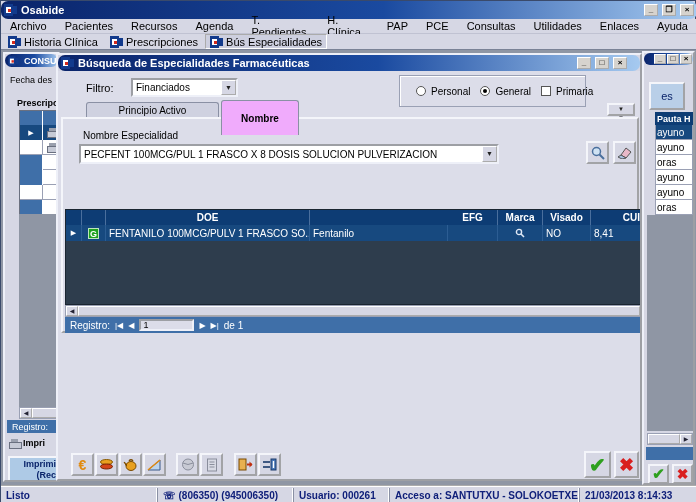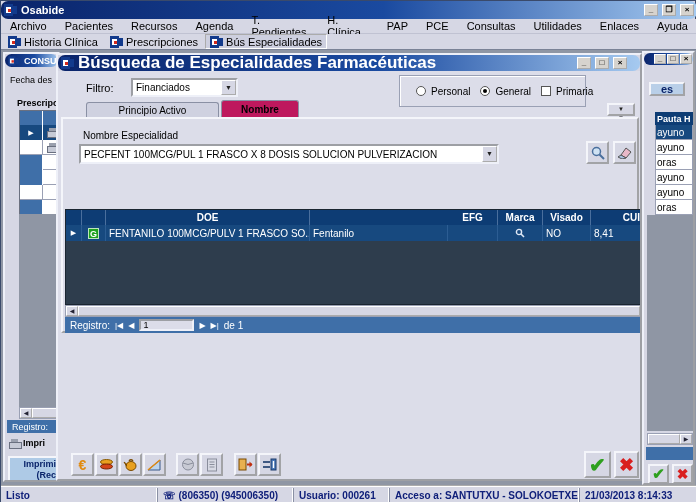--- a/index.html
+++ b/index.html
@@ -44,21 +44,21 @@
 
   
   .hscroll { background:#c9ccdb; border:1px solid #9aa0b4; display:flex; }
   .sb-btn { width:12px; height:100%; background:#d6d7e4; border:1px outset #fff; font-size:6px; color:#223; text-align:center; line-height:9px; flex:0 0 auto; }
   .sb-thumb { flex:1; background:#d6d7e4; border:1px outset #fff; }
 
   .pagerbar { background:#3f6fa8; color:#fff; font-size:10px; display:flex; align-items:center; gap:5px; padding:0 5px; }
   .pager-glyph { font-size:8px; color:#fff; }
 
   .tab { position:absolute; top:0; height:16px; background:#d6d7e4; border:1px solid #8a90a4; border-bottom:none; border-radius:3px 3px 0 0; display:flex; align-items:center; justify-content:center; font-size:10px; }
-  .tab.active { font-weight:bold; background:#be185d; height:17px; z-index:2; }
+  .tab.active { font-weight:bold; background:#f0abfc; height:35px; z-index:2; }
 
   .radio { width:10px; height:10px; border-radius:50%; background:#fff; border:1px solid #555; position:relative; flex:0 0 auto; }
   .radio.sel::after { content:""; position:absolute; left:2px; top:2px; width:4px; height:4px; border-radius:50%; background:#000; }
   .checkbox { width:10px; height:10px; background:#fff; border:1px solid #555; flex:0 0 auto; }
 
   .combo { display:flex; align-items:center; background:#fff; border:2px inset #eef0f8; font-size:10px; }
   .combo .val { flex:1; padding:0 3px; white-space:nowrap; overflow:hidden; }
   .combo .drop { width:15px; align-self:stretch; background:#d6d7e4; border:1px outset #fff; font-size:7px; text-align:center; line-height:14px; color:#222; flex:0 0 auto; }
 
   .checkmark { color:#2ea01e; font-size:20px; font-weight:bold; line-height:20px; }
@@ -204,21 +204,21 @@
         <span>(Rec</span>
       </div>
     </div>
 
     <div class="window" style="left:641px;top:1px;width:53px;height:434px;">
       <div class="titlebar" style="height:12px;padding:0 1px;justify-content:flex-end;gap:1px;">
         <span class="win-ctl" style="width:12px;height:10px;line-height:8px;">_</span>
         <span class="win-ctl" style="width:12px;height:10px;line-height:8px;">□</span>
         <span class="win-ctl" style="width:12px;height:10px;line-height:8px;">×</span>
       </div>
-      <div class="abs btn3d" style="left:5px;top:29px;width:36px;height:14px;background:#b9cfe8;color:#0a246a;font-weight:bold;display:flex;align-items:center;justify-content:center;">
+      <div class="abs btn3d" style="left:5px;top:29px;width:36px;height:28px;background:#b9cfe8;color:#0a246a;font-weight:normal;display:flex;align-items:center;justify-content:center;">
         <span>es</span>
       </div>
       <div class="abs" style="left:3px;top:59px;width:46px;padding-left:8px;">
         <div style="height:13px;background:#0d3c74;color:#fff;font-weight:bold;font-size:9px;display:flex;align-items:center;padding-left:2px;white-space:nowrap;overflow:hidden;">Pauta H</div>
         <div style="height:15px;background:#17497f;color:#fff;font-size:10px;display:flex;align-items:center;padding-left:1px;border:1px solid #9aa0b4;border-top:none;">ayuno</div>
         <div style="height:15px;background:#fff;font-size:10px;display:flex;align-items:center;padding-left:1px;border:1px solid #9aa0b4;border-top:none;">ayuno</div>
         <div style="height:15px;background:#fff;font-size:10px;display:flex;align-items:center;padding-left:1px;border:1px solid #9aa0b4;border-top:none;">oras</div>
         <div style="height:15px;background:#fff;font-size:10px;display:flex;align-items:center;padding-left:1px;border:1px solid #9aa0b4;border-top:none;">ayuno</div>
         <div style="height:15px;background:#fff;font-size:10px;display:flex;align-items:center;padding-left:1px;border:1px solid #9aa0b4;border-top:none;">ayuno</div>
         <div style="height:15px;background:#fff;font-size:10px;display:flex;align-items:center;padding-left:1px;border:1px solid #9aa0b4;border-top:none;">oras</div>
@@ -238,21 +238,21 @@
     </div>
 
     <div class="window" style="left:55px;top:3px;width:586px;height:428px;">
       <div class="titlebar" style="height:16px;">
         <span class="logo">
             <span class="b1"></span>
             <span class="w1"></span>
             <span class="r1"></span>
             <span class="b2"></span>
           </span>
-        <span style="font-size:17px;white-space:nowrap;">Búsqueda de Especialidades Farmacéuticas</span>
+        <span style="font-size:11px;white-space:nowrap;">Búsqueda de Especialidades Farmacéuticas</span>
         <span style="flex:1"></span>
         <span style="width:46px;"></span>
         <span class="win-ctl">_</span>
         <span class="win-ctl">□</span>
         <span class="win-ctl">×</span>
         <span style="width:6px;"></span>
       </div>
 
       <div class="abs" style="left:0;top:16px;width:582px;height:408px;background:#dcdde9;">
 

